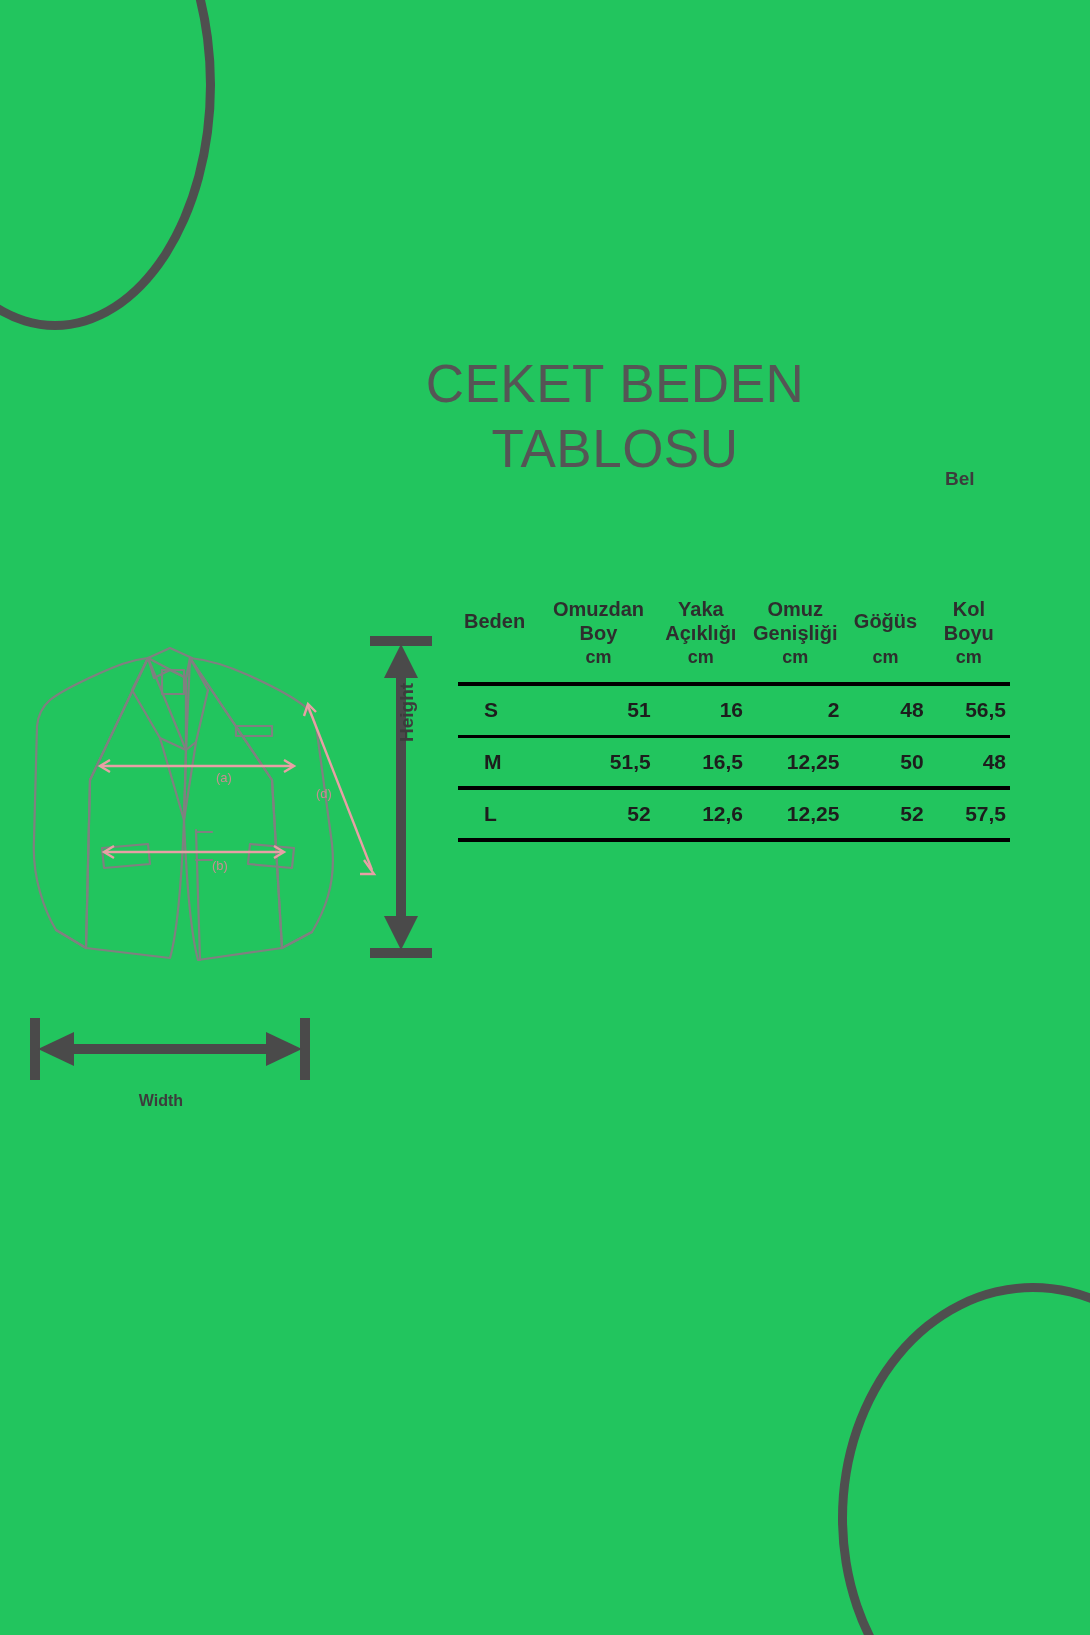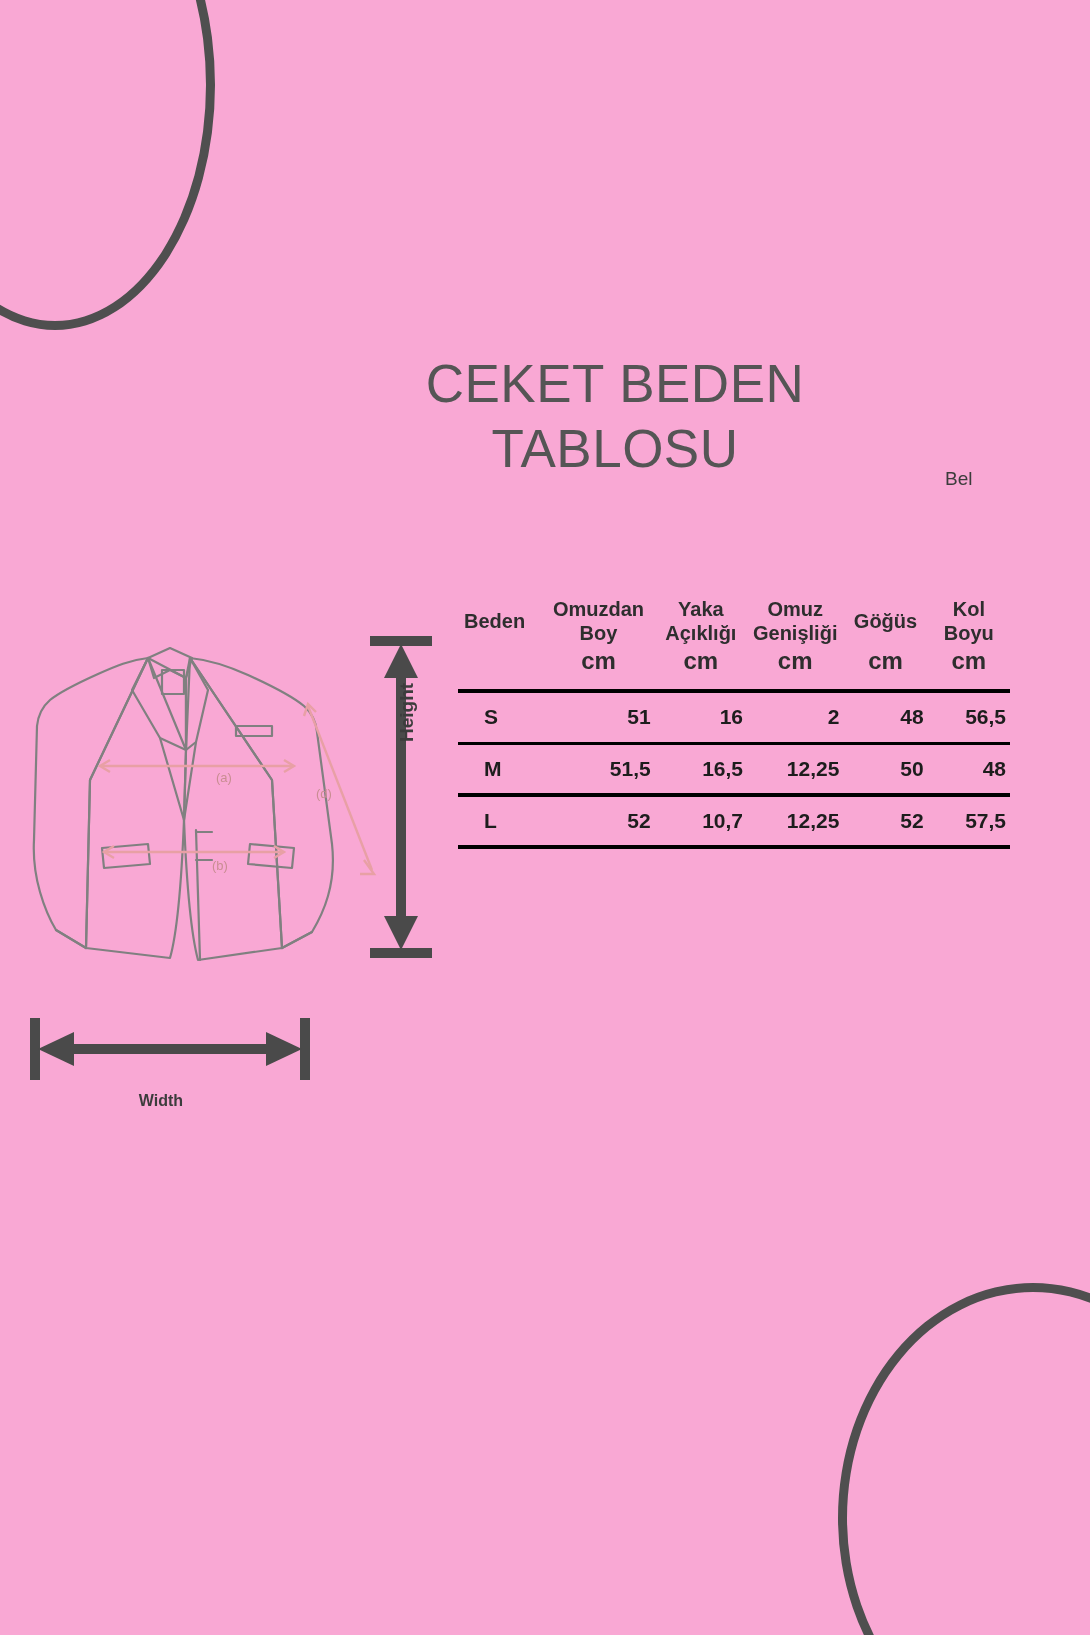--- a/index.html
+++ b/index.html
@@ -9,21 +9,21 @@
   }
   body {
     font-family: "Liberation Sans", sans-serif;
     color: #4a4a4a;
   }
   #page {
     position: relative;
     width: 1090px;
     height: 1635px;
     overflow: hidden;
-    background: #f9a8d4;
+    background: #22c55e;
   }
 
   
   .deco-circle {
     position: absolute;
     border: 9px solid #4f4f4f;
     border-radius: 50%;
     box-sizing: border-box;
   }
   .deco-circle.top-left {
@@ -52,21 +52,21 @@
     font-weight: 400;
     letter-spacing: 0.5px;
   }
 
   
   .bel-label {
     position: absolute;
     left: 945px;
     top: 468px;
     font-size: 19px;
-    font-weight: normal;
+    font-weight: bold;
     color: #3c3c3c;
   }
 
   
   .jacket-wrap {
     position: absolute;
     left: 20px;
     top: 630px;
     width: 380px;
     height: 360px;
@@ -133,21 +133,21 @@
     line-height: 1.18;
     padding-bottom: 2px;
     text-align: center;
   }
   .size-table thead th.col-beden {
     text-align: left;
     padding-left: 6px;
   }
   .unit-row td {
     font-weight: bold;
-    font-size: 24px;
+    font-size: 18px;
     color: #2e2e2e;
     text-align: center;
     padding-bottom: 14px;
   }
   .size-table tbody tr {
     height: 52px;
   }
   .size-table tbody td {
     border-top: 4px solid #000000;
     border-bottom: 4px solid #000000;
@@ -304,21 +304,21 @@
         <td class="size-cell">M</td>
         <td>51,5</td>
         <td>16,5</td>
         <td>12,25</td>
         <td>50</td>
         <td>48</td>
       </tr>
       <tr class="row-l">
         <td class="size-cell">L</td>
         <td>52</td>
-        <td>10,7</td>
+        <td>12,6</td>
         <td>12,25</td>
         <td>52</td>
         <td>57,5</td>
       </tr>
     </tbody>
   </table>
 
 </div>
 
 </body></html>

